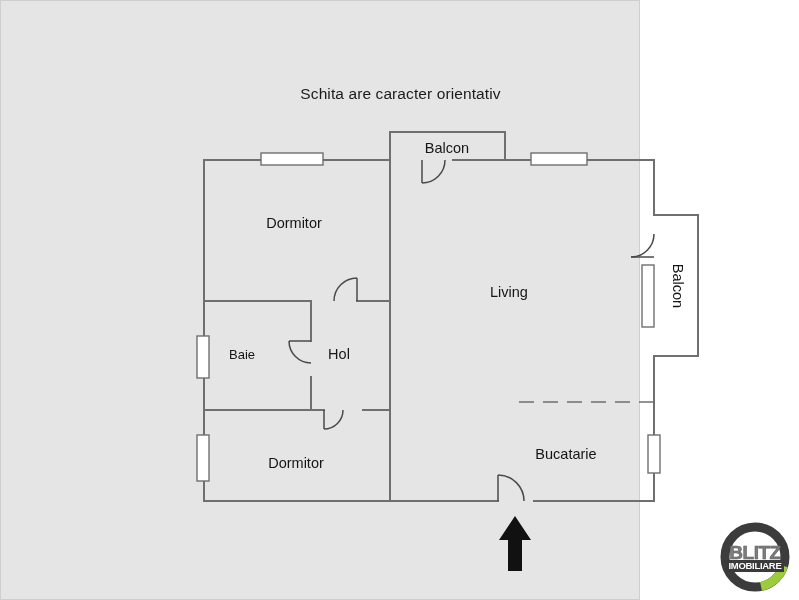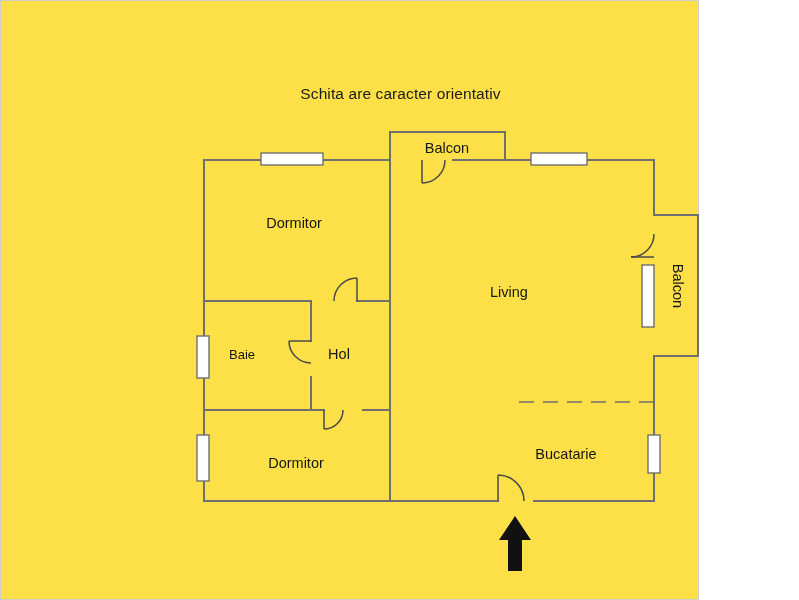--- a/index.html
+++ b/index.html
@@ -8,23 +8,23 @@
     background: #ffffff;
   }
   body {
     width: 799px;
     height: 600px;
     overflow: hidden;
     font-family: "Liberation Sans", sans-serif;
   }
   #canvas {
     position: relative;
-    width: 699px;
+    width: 640px;
     height: 600px;
-    background: #fde047;
+    background: #e5e5e5;
     box-sizing: border-box;
     border: 1px solid #cfcfcf;
   }
   #plan-title {
     position: absolute;
     left: 0;
     top: 84px;
     width: 799px;
     text-align: center;
     font-size: 15.5px;
@@ -175,14 +175,24 @@
 
     <text class="room-label small" x="241" y="358" text-anchor="middle">Baie</text>
 
     <text class="room-label" x="338" y="358" text-anchor="middle">Hol</text>
 
     <text class="room-label" x="295" y="467" text-anchor="middle">Dormitor</text>
 
     <text class="room-label" x="565" y="458" text-anchor="middle">Bucatarie</text>
   </svg>
 
+  <div id="logo">
+    <svg width="76" height="76" viewBox="0 0 76 76">
+      <circle cx="38" cy="38" r="30" fill="none" stroke="#3c3c3c" stroke-width="9"></circle>
+      <path d="M 66.5 47 A 30 30 0 0 1 44 67.4" fill="none" stroke="#9ccb3b" stroke-width="9"></path>
+    </svg>
+    <div class="logo-text-wrap">
+      <div class="logo-blitz">BLITZ</div>
+      <div class="logo-imob">IMOBILIARE</div>
+    </div>
+  </div>
 
 </div>
 
 </body></html>

